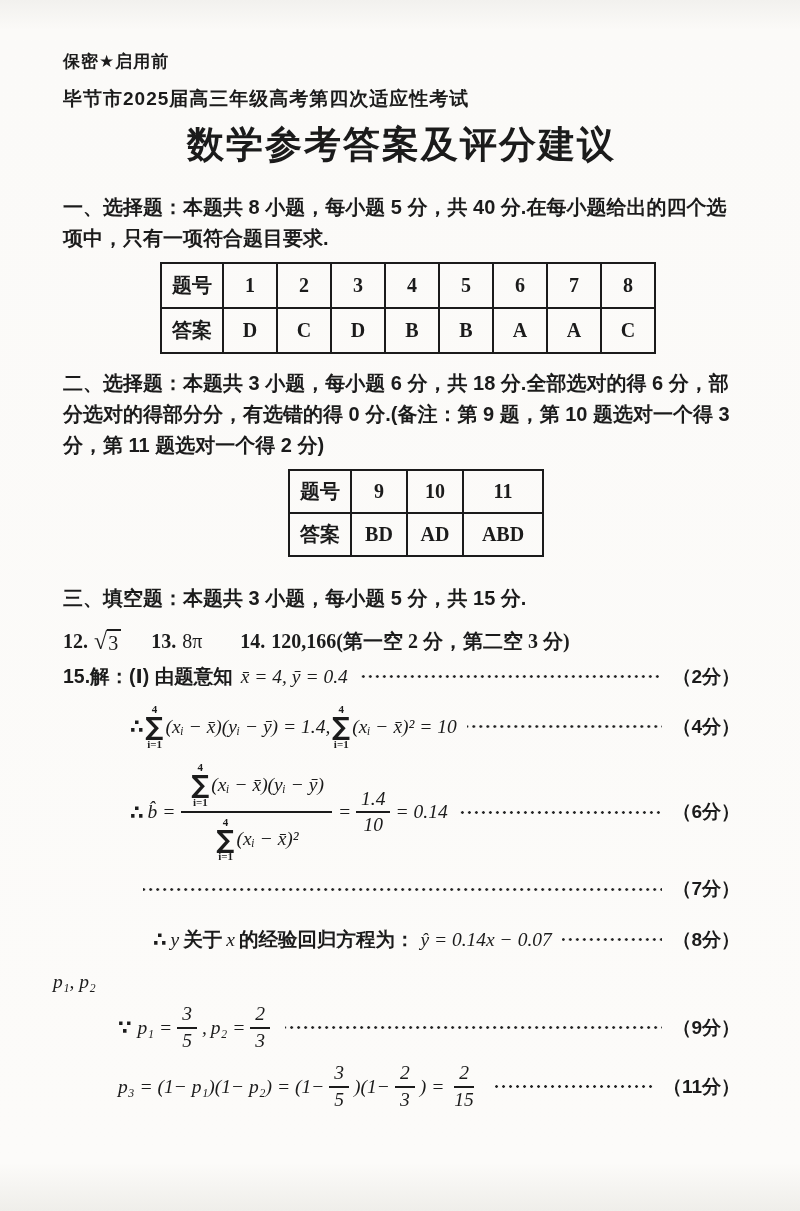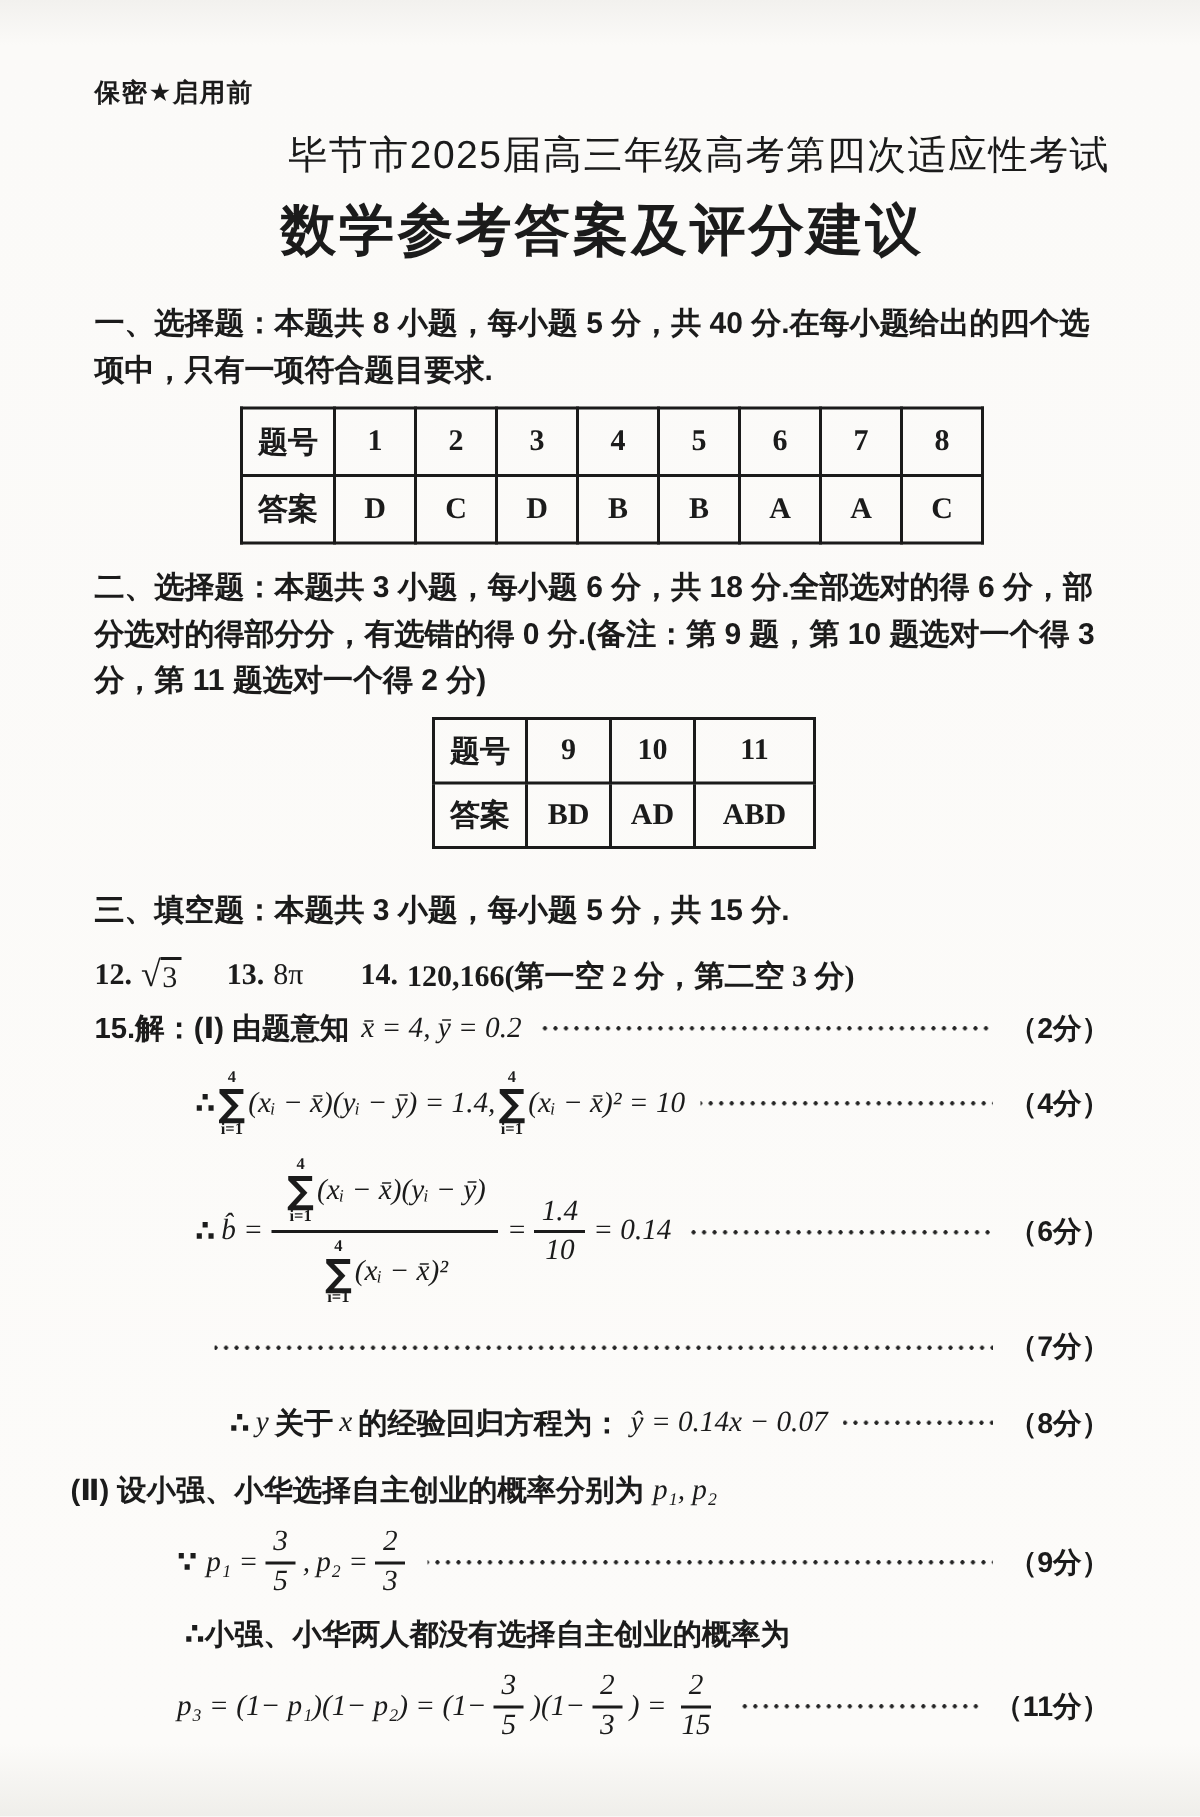--- a/index.html
+++ b/index.html
@@ -11,21 +11,21 @@
   }
   .page {
     position: relative;
     width: 800px;
     height: 1211px;
     overflow: hidden;
     background: linear-gradient(180deg, #f2f1ee 0%, #fbfaf8 2.5%, #fcfbf9 96%, #efeeea 100%);
     padding: 50px 60px 0 63px;
   }
   .security { font-size: 17px; font-weight: 700; letter-spacing: 1px; }
-  .title1 { text-align: right; font-size: 26px; font-weight: 400; margin-top: 13px; letter-spacing: 1px; }
+  .title1 { text-align: left; font-size: 19px; font-weight: 700; margin-top: 13px; letter-spacing: 1px; }
   .title2 { text-align: center; font-size: 37px; font-weight: 700; margin-top: 8px; letter-spacing: 2px; }
 
   .heading { font-size: 20px; font-weight: 700; line-height: 31px; margin-top: 22px; }
   .heading.tight { margin-top: 14px; }
 
   table.anskey { border-collapse: collapse; margin-top: 8px; }
   table.anskey td {
     border: 2.4px solid #1b1b1b;
     text-align: center;
     vertical-align: middle;
@@ -136,21 +136,21 @@
     <span class="qlabel">13.</span>
     <span class="qval">8π</span>
     <span class="gap38"></span>
     <span class="qlabel">14.</span>
     <span class="qval" style="font-weight:700">120,166(第一空 2 分，第二空 3 分)</span>
   </div>
 
 
   <div class="mline" style="margin-top:8px">
     <span class="ctext">15.解：(Ⅰ) 由题意知</span>
-    <span class="math" style="margin-left:8px">x̄ = 4, ȳ = 0.2</span>
+    <span class="math" style="margin-left:8px">x̄ = 4, ȳ = 0.4</span>
     <span class="dots"></span>
     <span class="score">（2分）</span>
   </div>
 
   <div class="mline" style="margin-top:14px; padding-left:67px">
     <span class="ctext">∴</span>
     <span class="sum">
         <span class="lim">4</span>
         <span class="sigma">∑</span>
         <span class="lim">i=1</span>
@@ -207,44 +207,40 @@
     <span class="math" style="margin:0 4px">y</span>
     <span class="ctext">关于</span>
     <span class="math" style="margin:0 4px">x</span>
     <span class="ctext">的经验回归方程为：</span>
     <span class="math" style="margin-left:6px">ŷ = 0.14x − 0.07</span>
     <span class="dots"></span>
     <span class="score">（8分）</span>
   </div>
 
   <div class="mline" style="margin-top:18px; margin-left:-16px">
-    <span class="ctext">(Ⅱ) 设小强、小华选择自主创业的概率分别为</span>
     <span class="math" style="margin-left:6px">p₁, p₂</span>
   </div>
 
   <div class="mline" style="margin-top:10px; padding-left:55px">
     <span class="ctext">∵</span>
     <span class="math" style="margin-left:6px">p₁ =</span>
     <span class="frac math up">
         <span class="fn">3</span>
         <span class="fd">5</span>
       </span>
     <span class="math">,</span>
     <span class="math" style="margin-left:4px">p₂ =</span>
     <span class="frac math up">
         <span class="fn">2</span>
         <span class="fd">3</span>
       </span>
     <span class="dots"></span>
     <span class="score">（9分）</span>
   </div>
 
-  <div class="mline" style="margin-top:10px; padding-left:60px">
-    <span class="ctext">∴小强、小华两人都没有选择自主创业的概率为</span>
-  </div>
 
   <div class="mline" style="margin-top:10px; padding-left:55px">
     <span class="math">p₃ = (1− p₁)(1− p₂) = (1−</span>
     <span class="frac math up">
         <span class="fn">3</span>
         <span class="fd">5</span>
       </span>
     <span class="math">)(1−</span>
     <span class="frac math up">
         <span class="fn">2</span>

